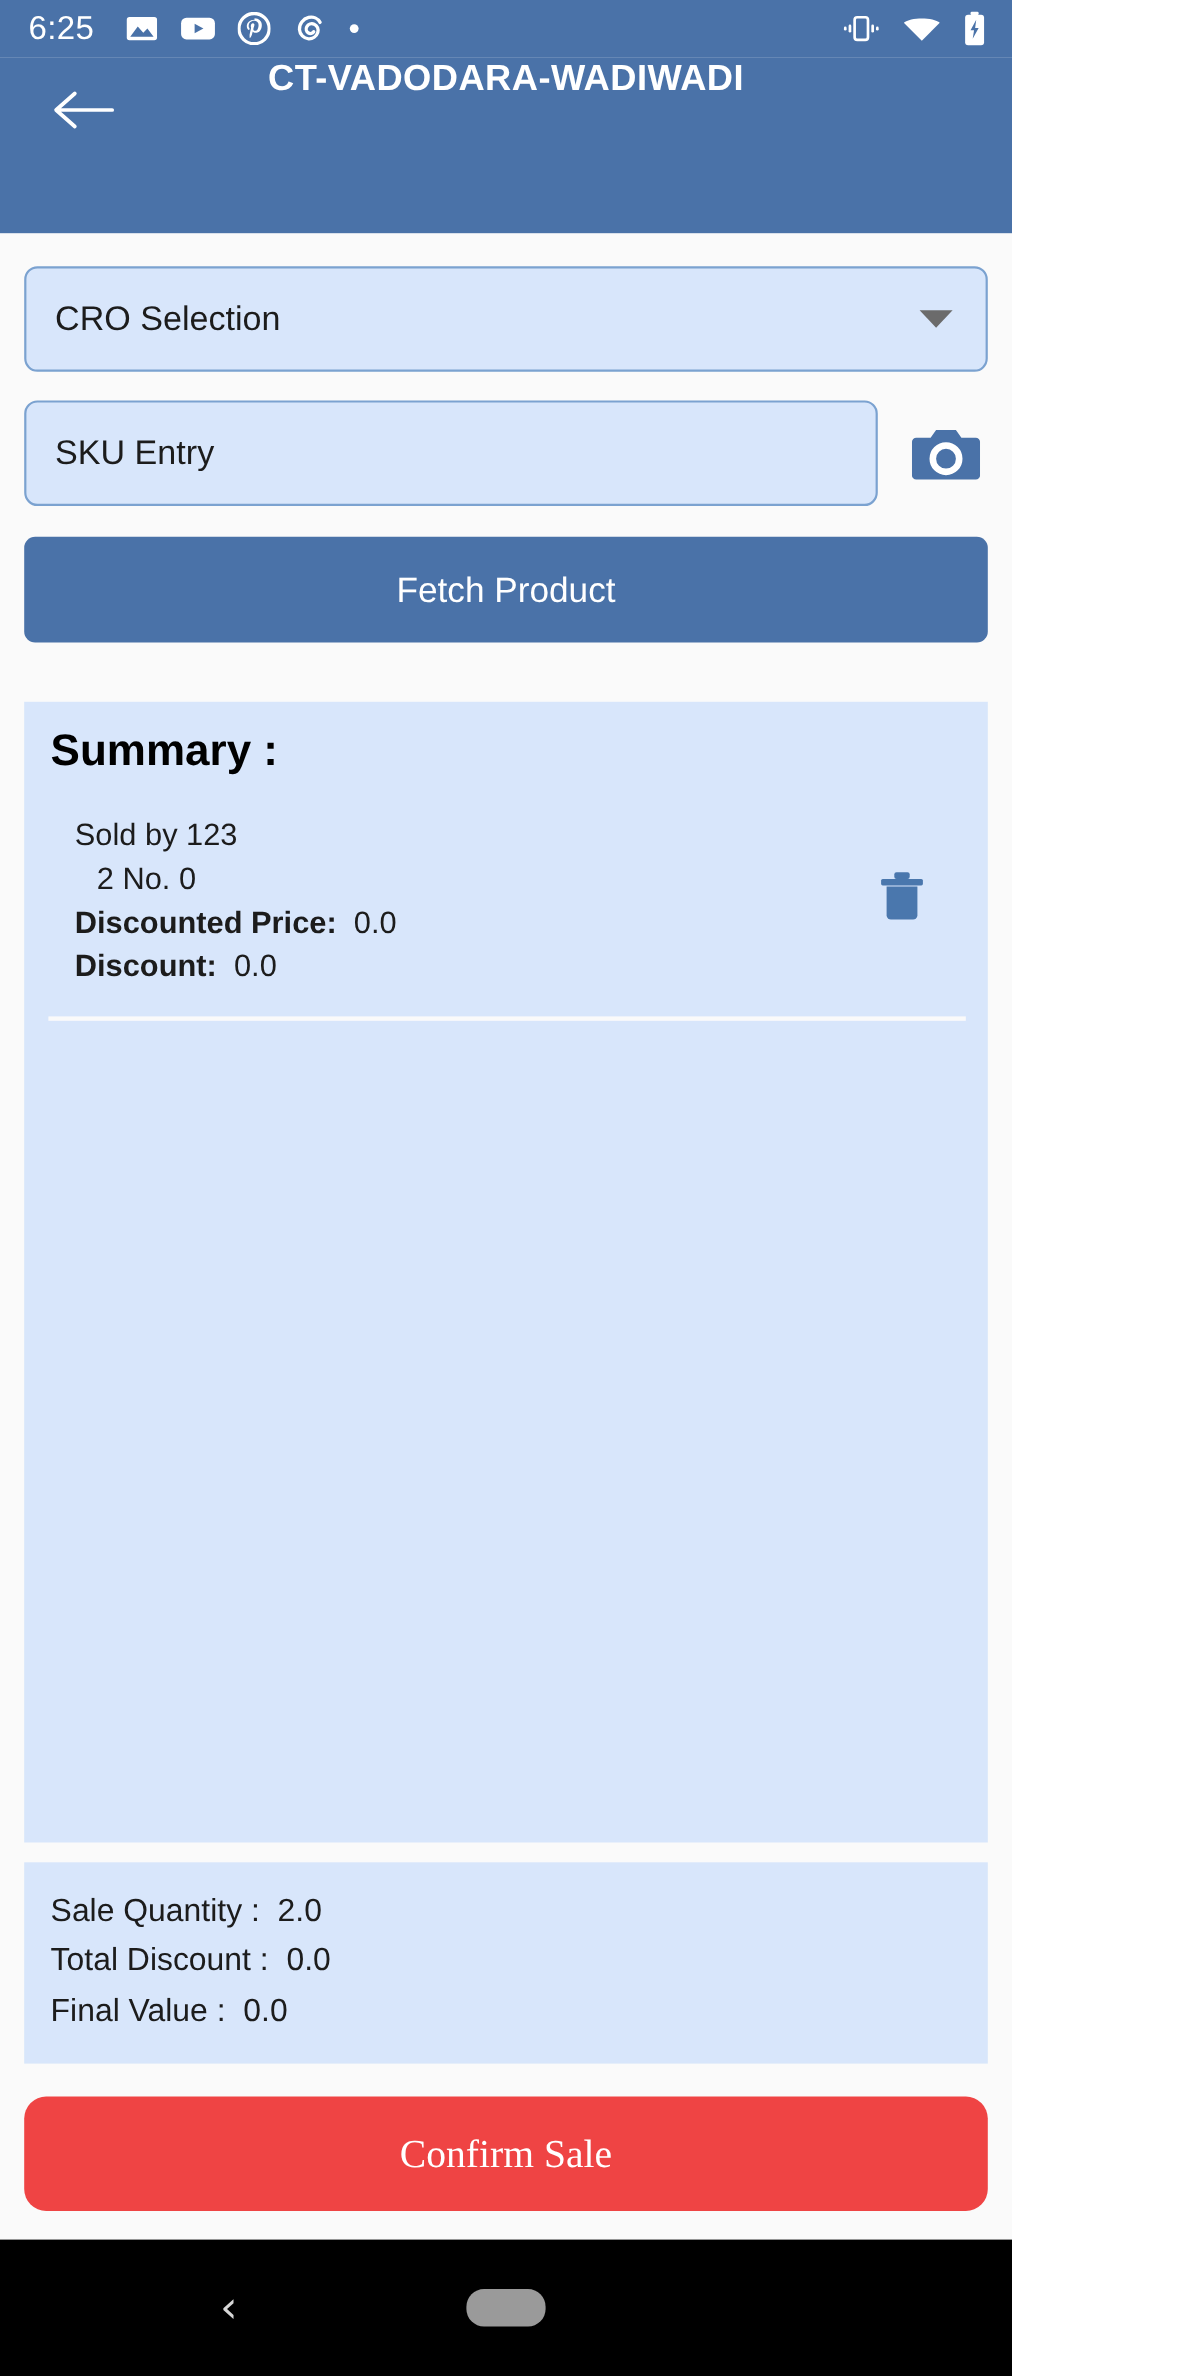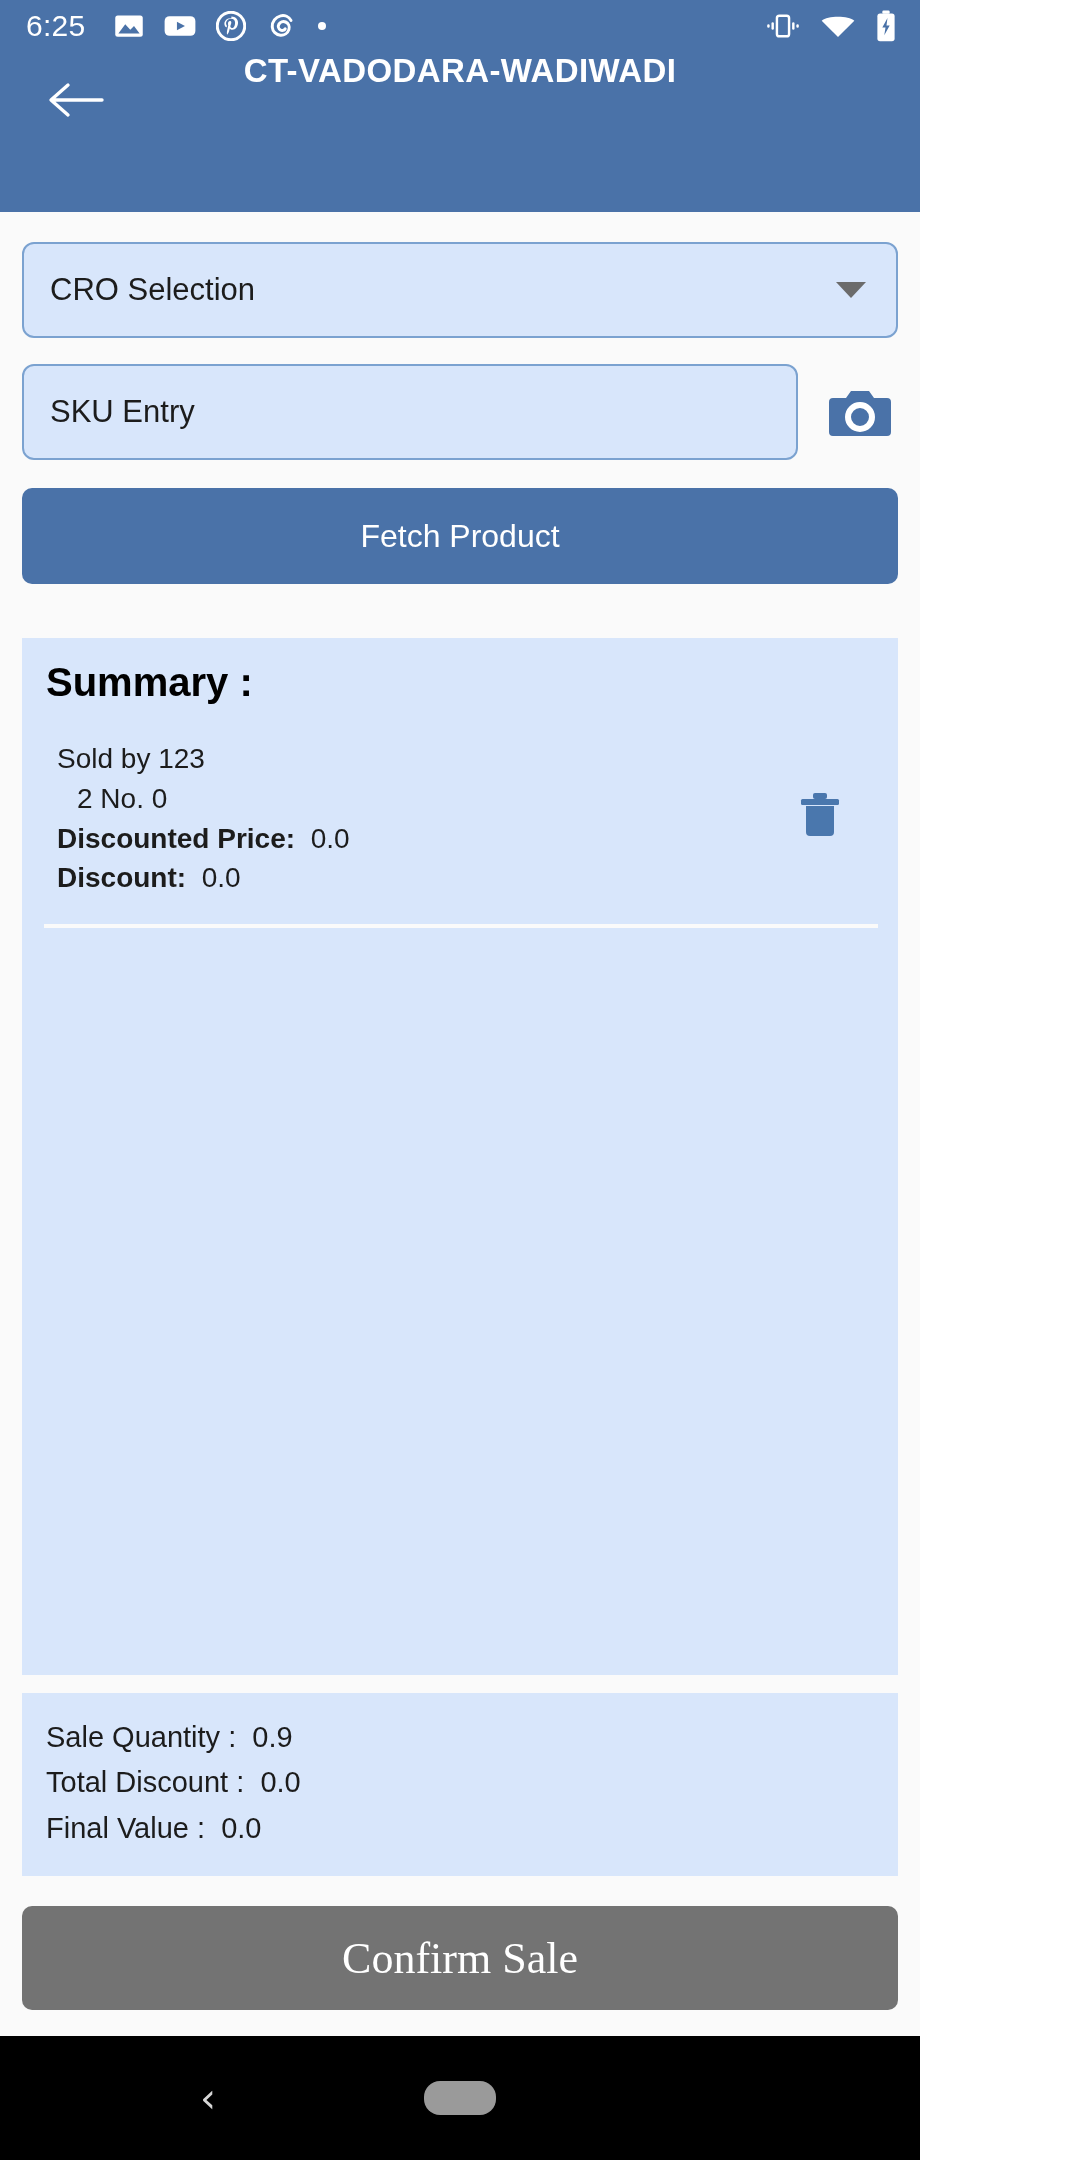--- a/index.html
+++ b/index.html
@@ -170,21 +170,21 @@
   .summary-title {
     font-size: 40px;
     font-weight: bold;
     color: #000;
     padding: 22px 0 0 24px;
   }
 
   .item-row {
     display: flex;
     align-items: flex-start;
-    padding: 34px 24px 16px 13px;
+    padding: 34px 24px 16px 24px;
     gap: 42px;
   }
   .item-col { flex: 1 1 auto; }
   .item-line {
     font-size: 28px;
     color: #1c1c1c;
     line-height: 1.42;
     padding-left: 22px;
   }
   .item-line.sub { padding-left: 42px; }
@@ -211,29 +211,29 @@
     flex: 0 0 auto;
   }
   .total-line {
     font-size: 29px;
     color: #1c1c1c;
     line-height: 1.58;
   }
 
   .confirm-wrap { flex: 0 0 auto; padding: 30px 0 26px 0; }
   .confirm-btn {
-    background: #737373;
-    border-radius: 10px;
+    background: #ef4444;
+    border-radius: 20px;
     height: 104px;
     width: 100%;
     display: flex;
     align-items: center;
     justify-content: center;
     color: #ffffff;
-    font-size: 44px;
+    font-size: 36px;
     cursor: pointer;
     border: none;
     font-family: "Liberation Serif", serif;
   }
 
   
   .nav-bar {
     height: 124px;
     background: #000000;
     display: flex;
@@ -361,21 +361,21 @@
           </svg>
         </div>
       </div>
 
       <div class="divider"></div>
       <div class="list-rest"></div>
     </div>
 
     <div class="totals">
       <div class="total-line">
-        <span>Sale Quantity  :</span>&nbsp;&nbsp;<span>0.9</span>
+        <span>Sale Quantity  :</span>&nbsp;&nbsp;<span>2.0</span>
       </div>
       <div class="total-line">
         <span>Total Discount  :</span>&nbsp;&nbsp;<span>0.0</span>
       </div>
       <div class="total-line">
         <span>Final Value  :</span>&nbsp;&nbsp;<span>0.0</span>
       </div>
     </div>
 
     <div class="confirm-wrap">

